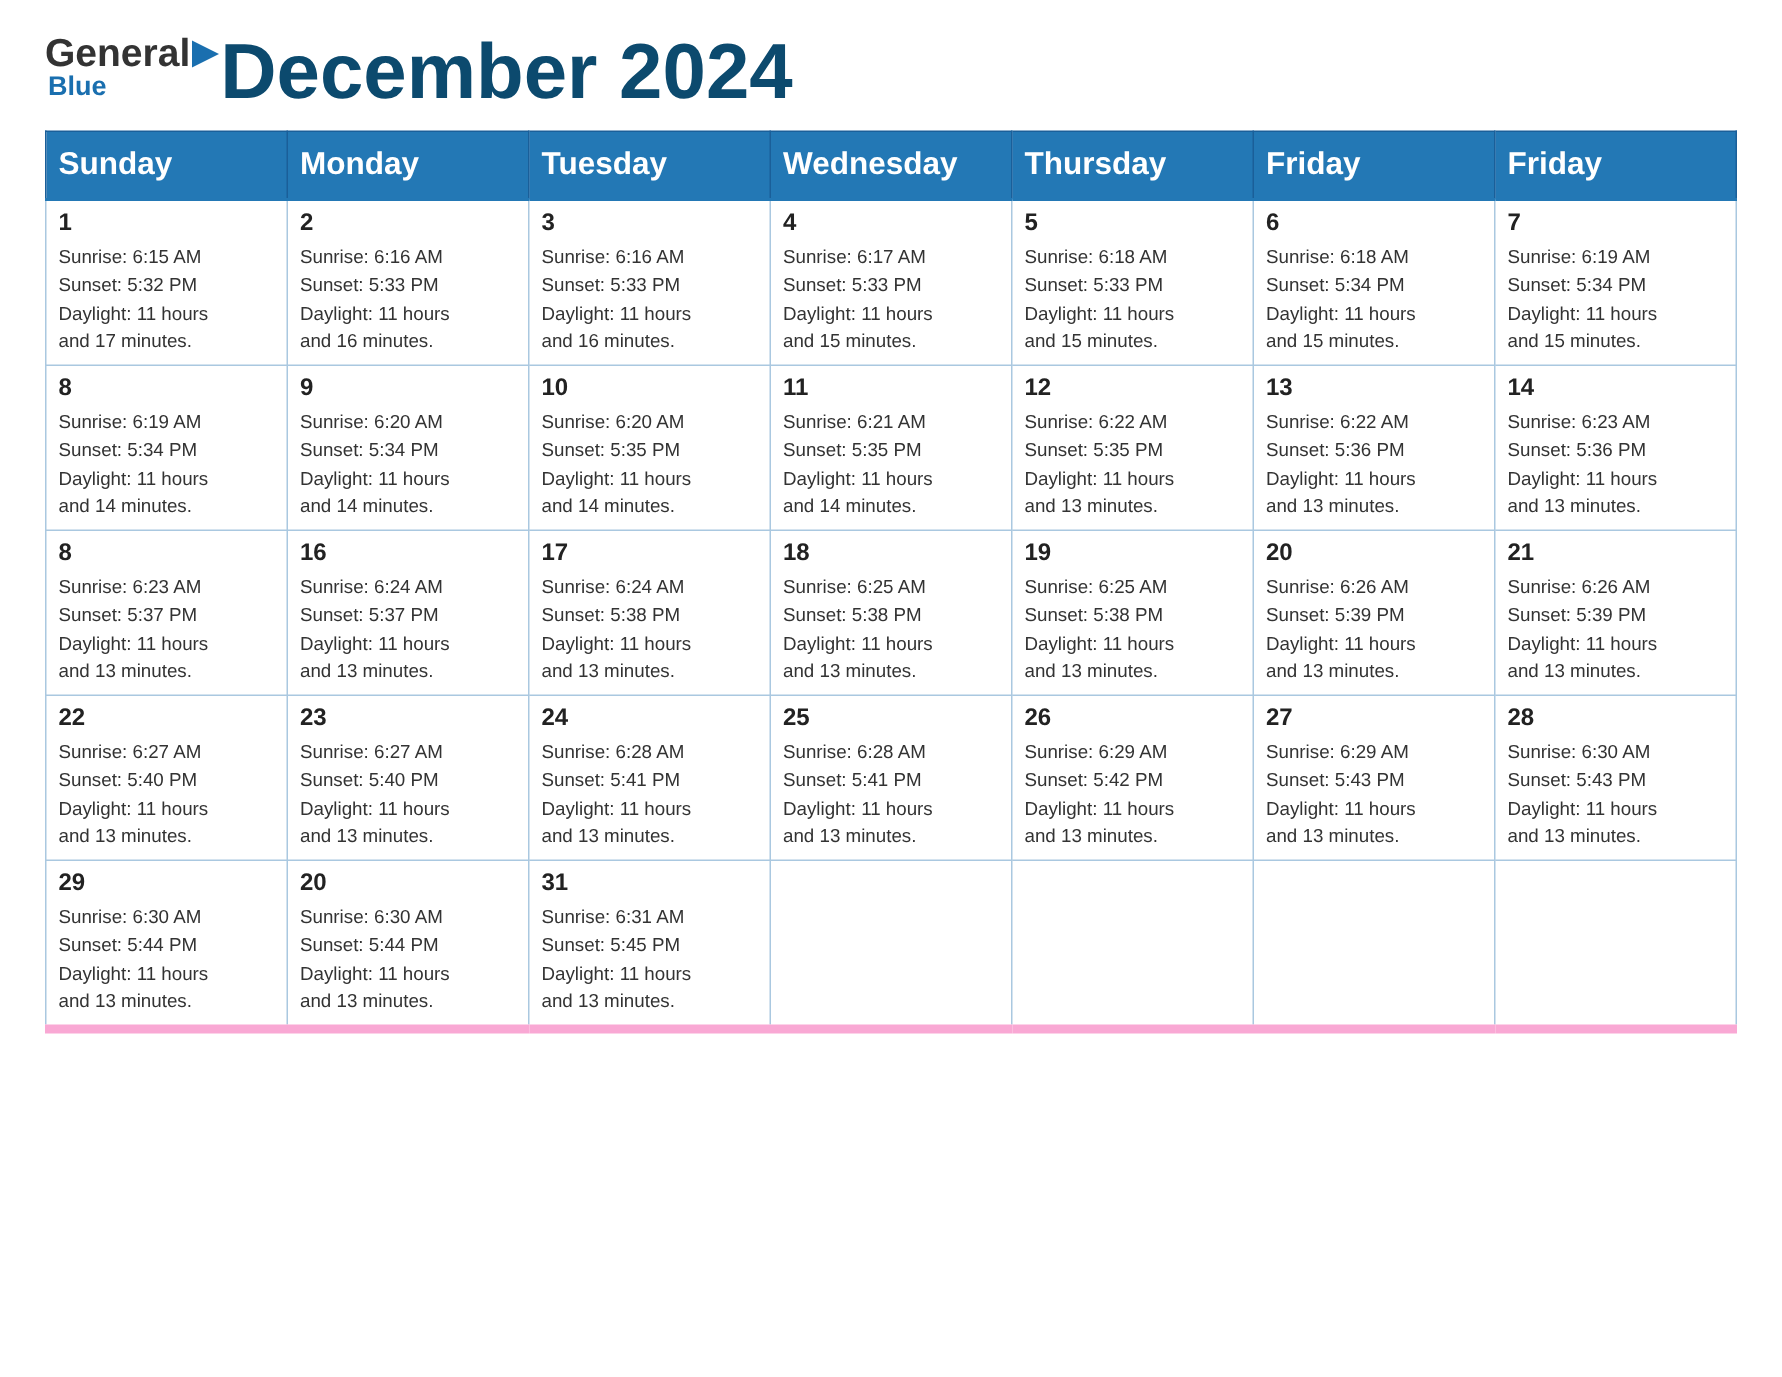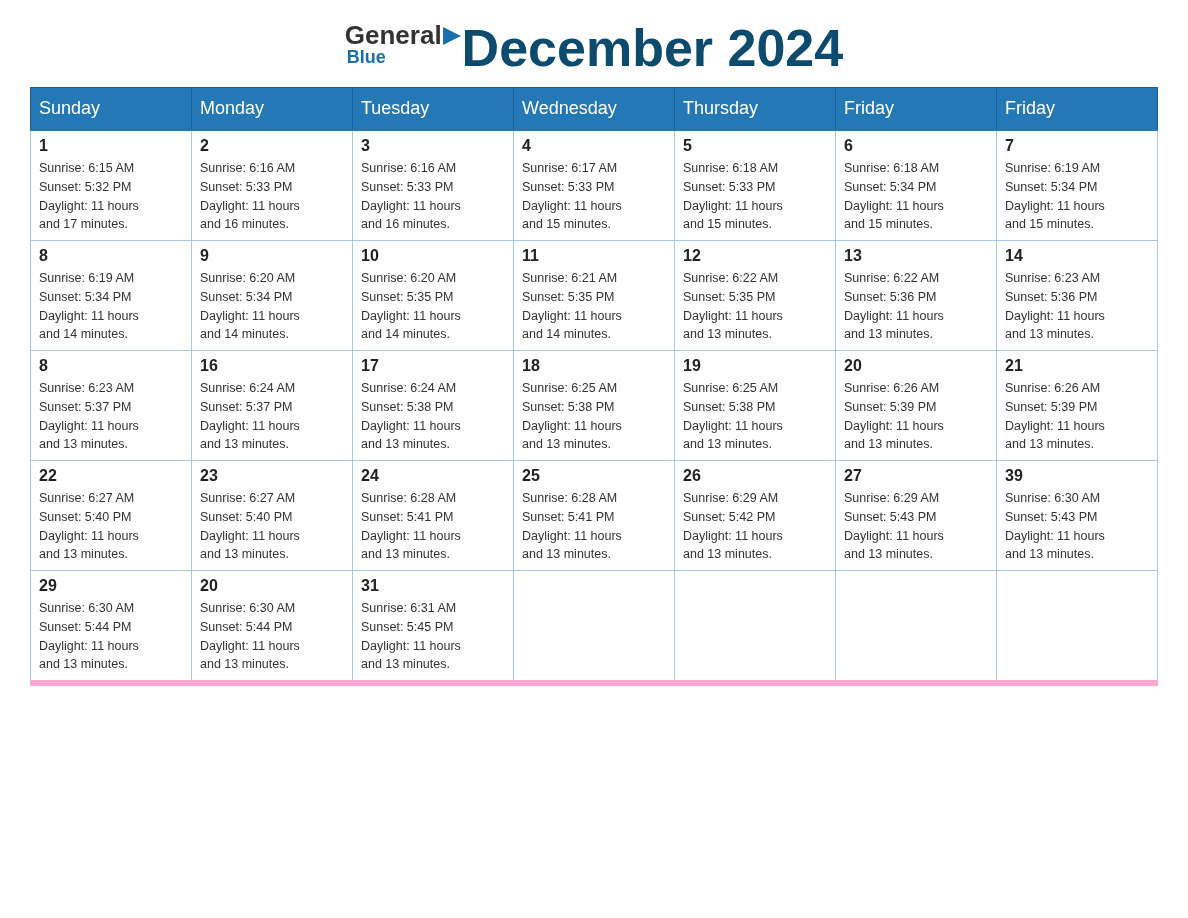--- a/index.html
+++ b/index.html
@@ -5,21 +5,21 @@
     * { box-sizing: border-box; margin: 0; padding: 0; }
     body {
       font-family: Arial, sans-serif;
       background: #fff;
       padding: 20px 30px;
       width: 1188px;
       min-height: 918px;
     }
     .header {
       display: flex;
-      justify-content: center;
+      justify-content: flex-start;
       align-items: flex-start;
     }
     .logo {
       display: flex;
       flex-direction: column;
       align-items: flex-start;
     }
     .title-block {
       text-align: right;
     }
@@ -35,22 +35,22 @@
       margin-top: 4px;
     }
     .calendar {
       width: 100%;
       border-collapse: collapse;
       margin-top: 10px;
     }
     .calendar th {
       background-color: #2378b5;
       color: #fff;
-      font-size: 18px;
-      font-weight: normal;
+      font-size: 21px;
+      font-weight: bold;
       padding: 10px 8px;
       text-align: left;
       border: 1px solid #1a5f99;
     }
     .calendar td {
       border: 1px solid #aac8e0;
       vertical-align: top;
       padding: 6px 8px;
       width: 14.28%;
       height: 110px;
@@ -247,21 +247,21 @@
         </td>
         <td>
           <div class="day-number">26</div>
           <div class="day-info">Sunrise: 6:29 AM<br>Sunset: 5:42 PM<br>Daylight: 11 hours<br>and 13 minutes.</div>
         </td>
         <td>
           <div class="day-number">27</div>
           <div class="day-info">Sunrise: 6:29 AM<br>Sunset: 5:43 PM<br>Daylight: 11 hours<br>and 13 minutes.</div>
         </td>
         <td>
-          <div class="day-number">39</div>
+          <div class="day-number">28</div>
           <div class="day-info">Sunrise: 6:30 AM<br>Sunset: 5:43 PM<br>Daylight: 11 hours<br>and 13 minutes.</div>
         </td>
       </tr>
       <tr>
         <td>
           <div class="day-number">29</div>
           <div class="day-info">Sunrise: 6:30 AM<br>Sunset: 5:44 PM<br>Daylight: 11 hours<br>and 13 minutes.</div>
         </td>
         <td>
           <div class="day-number">20</div>

